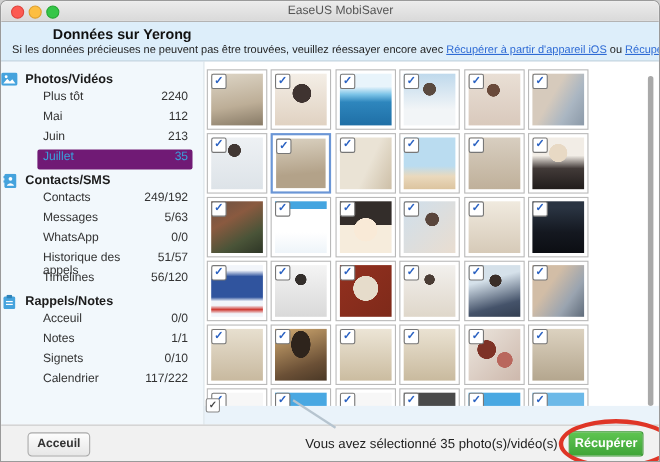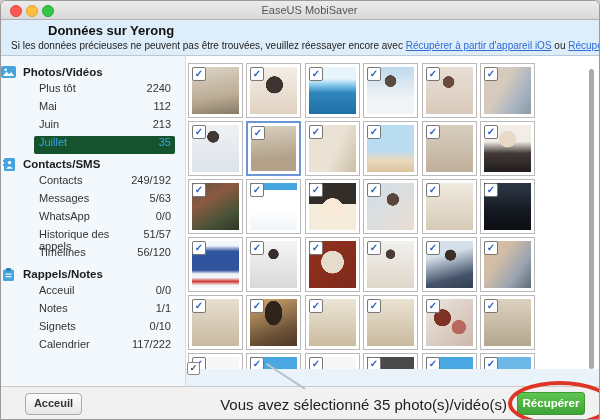--- a/index.html
+++ b/index.html
@@ -22,21 +22,21 @@
   .hdr-sub a{color:#2e6bd5;text-decoration:underline;cursor:pointer;}
   
   .sidebar{position:absolute;left:0;top:55px;width:185px;height:330px;background:#f2f8fc;
            box-sizing:border-box;border-right:1px solid #d4dde3;padding-top:6px;overflow:hidden;}
   .sb-sec{height:20px;display:flex;align-items:center;gap:7px;
           font-size:11.5px;font-weight:bold;color:#1c1c1c;}
   .sb-sec .ic{width:15px;height:14px;display:inline-flex;align-items:center;justify-content:center;}
   .sb-item{height:18px;display:flex;align-items:flex-start;justify-content:space-between;
            margin-left:33px;margin-right:10px;padding:0 4px 0 5px;font-size:11px;color:#333;cursor:default;}
   .sb-item .cnt{color:#333;}
-  .sb-item.sel{background:#14532d;color:#39a0dc;border-radius:2px;}
+  .sb-item.sel{background:#701a75;color:#39a0dc;border-radius:2px;}
   .sb-item.sel .cnt{color:#39a0dc;}
   
   .main{position:absolute;left:185px;top:55px;width:413px;height:313px;background:#fff;overflow:hidden;}
   .grid{position:absolute;left:2px;top:7px;}
   .cell{position:absolute;width:55px;height:55px;background:#fff;border:1px solid #b9b9b9;
         box-sizing:border-box;cursor:pointer;}
   .cell .thumb{position:absolute;left:3px;top:3px;right:3px;bottom:3px;}
   .cell.cell-sel{border:2px solid #6b96d6;}
   .cb{position:absolute;left:3px;top:3px;width:12px;height:12px;background:#fff;border:1px solid #777;
       border-radius:2px;font-size:10px;line-height:11px;text-align:center;color:#2b62c2;font-weight:bold;}
@@ -49,21 +49,21 @@
   .sa-label{border:1px solid #888;background:#fdfdfd;font-size:11px;color:#222;padding:1px 5px 2px 5px;}
   .annot-line{position:absolute;left:266px;top:362px;width:46px;height:2px;background:#b6c4cf;
               transform:rotate(33deg);transform-origin:left top;z-index:4;}
   
   .footer{position:absolute;left:0;top:385px;width:100%;height:33px;background:#f1f1f1;
           border-top:1px solid #c9c9c9;}
   .home-btn{position:absolute;left:24px;top:6px;width:55px;height:20px;
             background:linear-gradient(#fdfdfd,#e7e7e7);border:1px solid #aaa;border-radius:4px;
             font-size:11px;font-weight:bold;color:#333;text-align:center;line-height:19px;cursor:pointer;
             font-family:"Liberation Sans",sans-serif;}
-  .sel-text{position:absolute;right:92px;top:9px;font-size:15px;color:#222;white-space:nowrap;}
+  .sel-text{position:absolute;right:92px;top:9px;font-size:12px;color:#222;white-space:nowrap;}
   .recover-btn{position:absolute;right:14px;top:5px;width:66px;height:21px;
                background:linear-gradient(#5ec551,#3fa437);border:1px solid #3c9a35;border-radius:3px;
                color:#fff;font-size:11.5px;font-weight:bold;text-align:center;line-height:20px;cursor:pointer;
                font-family:Liberation Sans, sans-serif;}
   .annot-ellipse{position:absolute;left:507px;top:380px;width:96px;height:37px;
                  border:4px solid #df3526;border-radius:50%;z-index:10;pointer-events:none;}
 </style>
 </head>
 <body>
 

